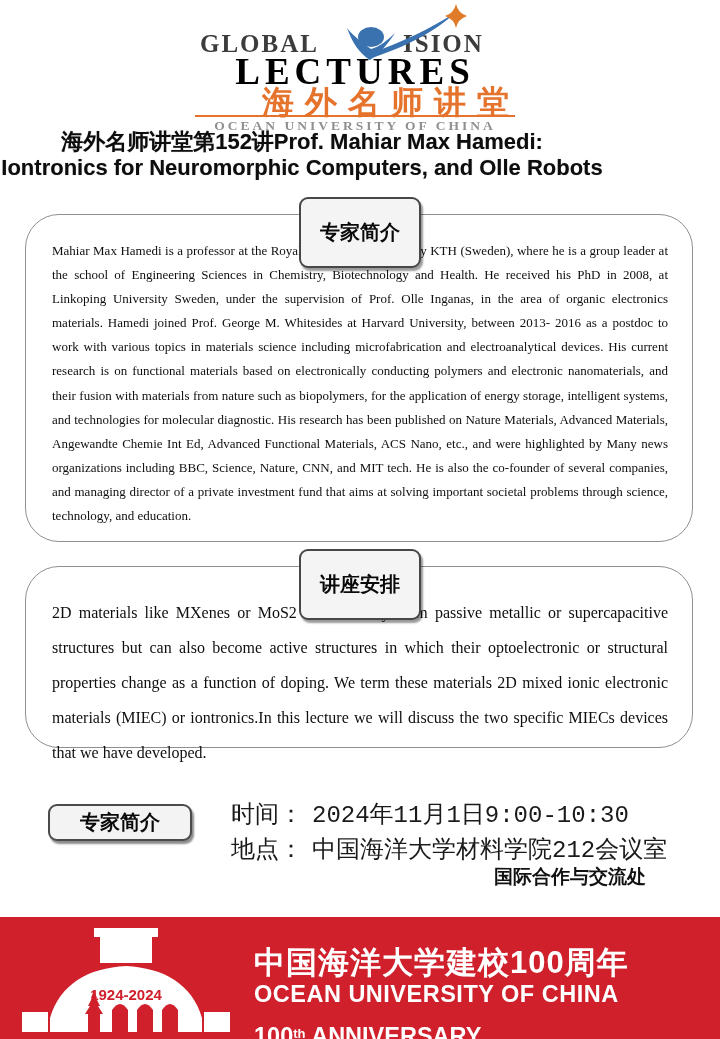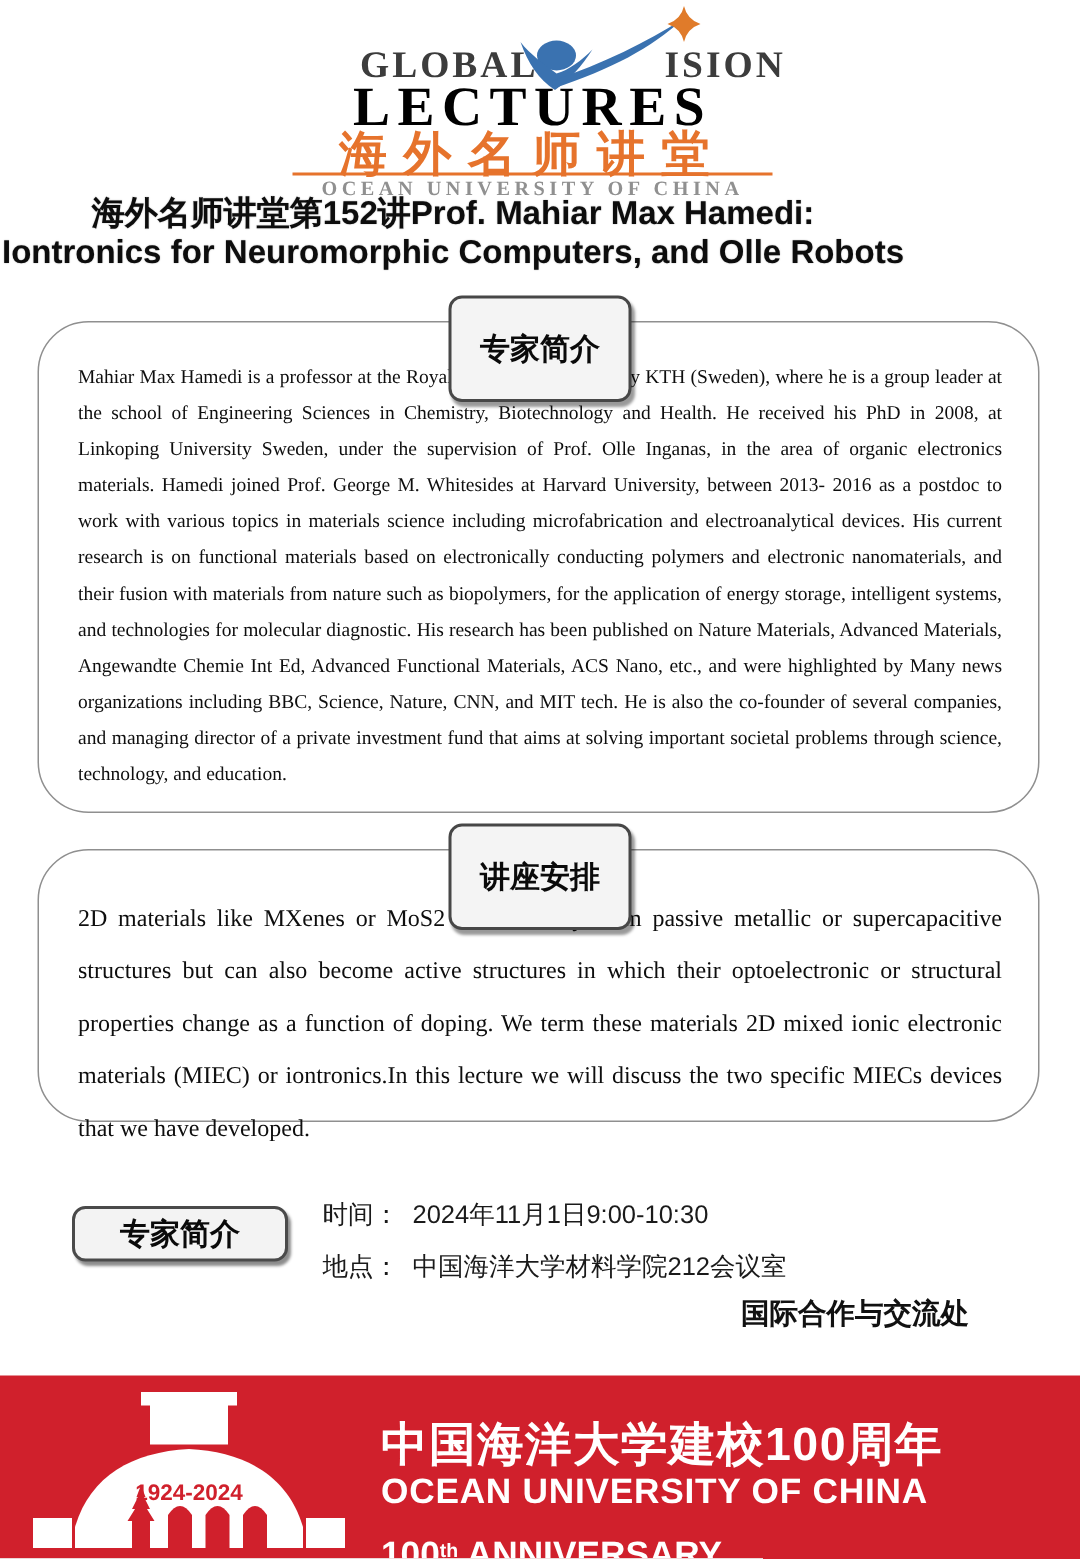--- a/index.html
+++ b/index.html
@@ -4,28 +4,28 @@
 <style>
   html,body{margin:0;padding:0;background:#e8e8e8;}
   .poster{
     position:relative;width:720px;height:1039px;margin:0 auto;
     background:#ffffff;overflow:hidden;
     font-family:"Liberation Sans",sans-serif;
   }
   
   .logo{position:absolute;left:150px;top:4px;width:420px;height:124px;}
   .logo-word{position:absolute;top:26px;font-family:"Liberation Serif",serif;
-    font-size:25px;font-weight:600;letter-spacing:2px;color:#3c3c3c;margin-left:40px;}
+    font-size:25px;font-weight:600;letter-spacing:2px;color:#3c3c3c;}
   .logo-global{left:50px;}
   .logo-ision{left:253px;}
   .logo-vicon{position:absolute;left:188px;top:0px;width:132px;height:62px;overflow:visible;z-index:2;}
   .logo-lectures{position:absolute;left:40px;top:46px;width:330px;text-align:center;
     font-family:"Liberation Serif",serif;font-size:37px;font-weight:700;
     letter-spacing:5px;color:#000000;}
-  .logo-callig{position:absolute;left:40px;top:77px;width:330px;text-align:center;
+  .logo-callig{position:absolute;left:40px;top:77px;width:330px;text-align:right;
     font-family:"Liberation Serif",serif;font-size:32px;font-weight:700;
     letter-spacing:11px;color:#E6732C;white-space:nowrap;}
   .logo-rule{position:absolute;left:45px;top:111px;width:320px;height:2px;background:#E6732C;}
   .logo-univ{position:absolute;left:40px;top:114px;width:330px;text-align:center;
     font-family:"Liberation Serif",serif;font-size:13.5px;font-weight:700;
     letter-spacing:3px;color:#909090;white-space:nowrap;}
   
   .title{position:absolute;left:0;top:129px;width:604px;text-align:center;
     font-size:22px;font-weight:700;color:#0d0d0d;line-height:26px;
     text-shadow:0 0 1px rgba(0,0,0,.35);}
@@ -43,22 +43,22 @@
   .body-text{position:absolute;font-family:"Liberation Serif",serif;
     text-align:justify;color:#0e0e0e;}
   .profile-text{left:52px;top:239px;width:616px;font-size:13px;line-height:24.1px;}
   .abstract-text{left:52px;top:595px;width:616px;font-size:16px;line-height:35px;}
   
   .schedule-pill{position:absolute;left:48px;top:804px;width:140px;height:33px;
     display:flex;align-items:center;justify-content:center;
     background:#f3f3f3;border:2px solid #4a4a4a;border-radius:9px;
     font-size:20px;font-weight:700;color:#0a0a0a;
     box-shadow:2px 3px 2px rgba(0,0,0,.45);}
-  .sched-line{position:absolute;left:215px;font-family:Liberation Sans, sans-serif;
-    font-size:17px;color:#1a1a1a;white-space:nowrap;}
+  .sched-line{position:absolute;left:231px;font-family:Liberation Mono, monospace;
+    font-size:24px;color:#1a1a1a;white-space:nowrap;}
   .sched-time{top:798px;}
   .sched-place{top:833px;}
   .sched-label{margin-right:9px;}
   
   .organizers{position:absolute;left:420px;top:866px;width:300px;text-align:center;
     font-size:19px;font-weight:700;color:#111;line-height:22.5px;}
   
   .banner{position:absolute;left:0;top:917px;width:720px;height:122px;background:#D0202C;}
   .banner-logo{position:absolute;left:20px;top:7px;width:212px;height:108px;}
   .banner-cn{position:absolute;left:254px;top:25px;font-size:31px;font-weight:700;

